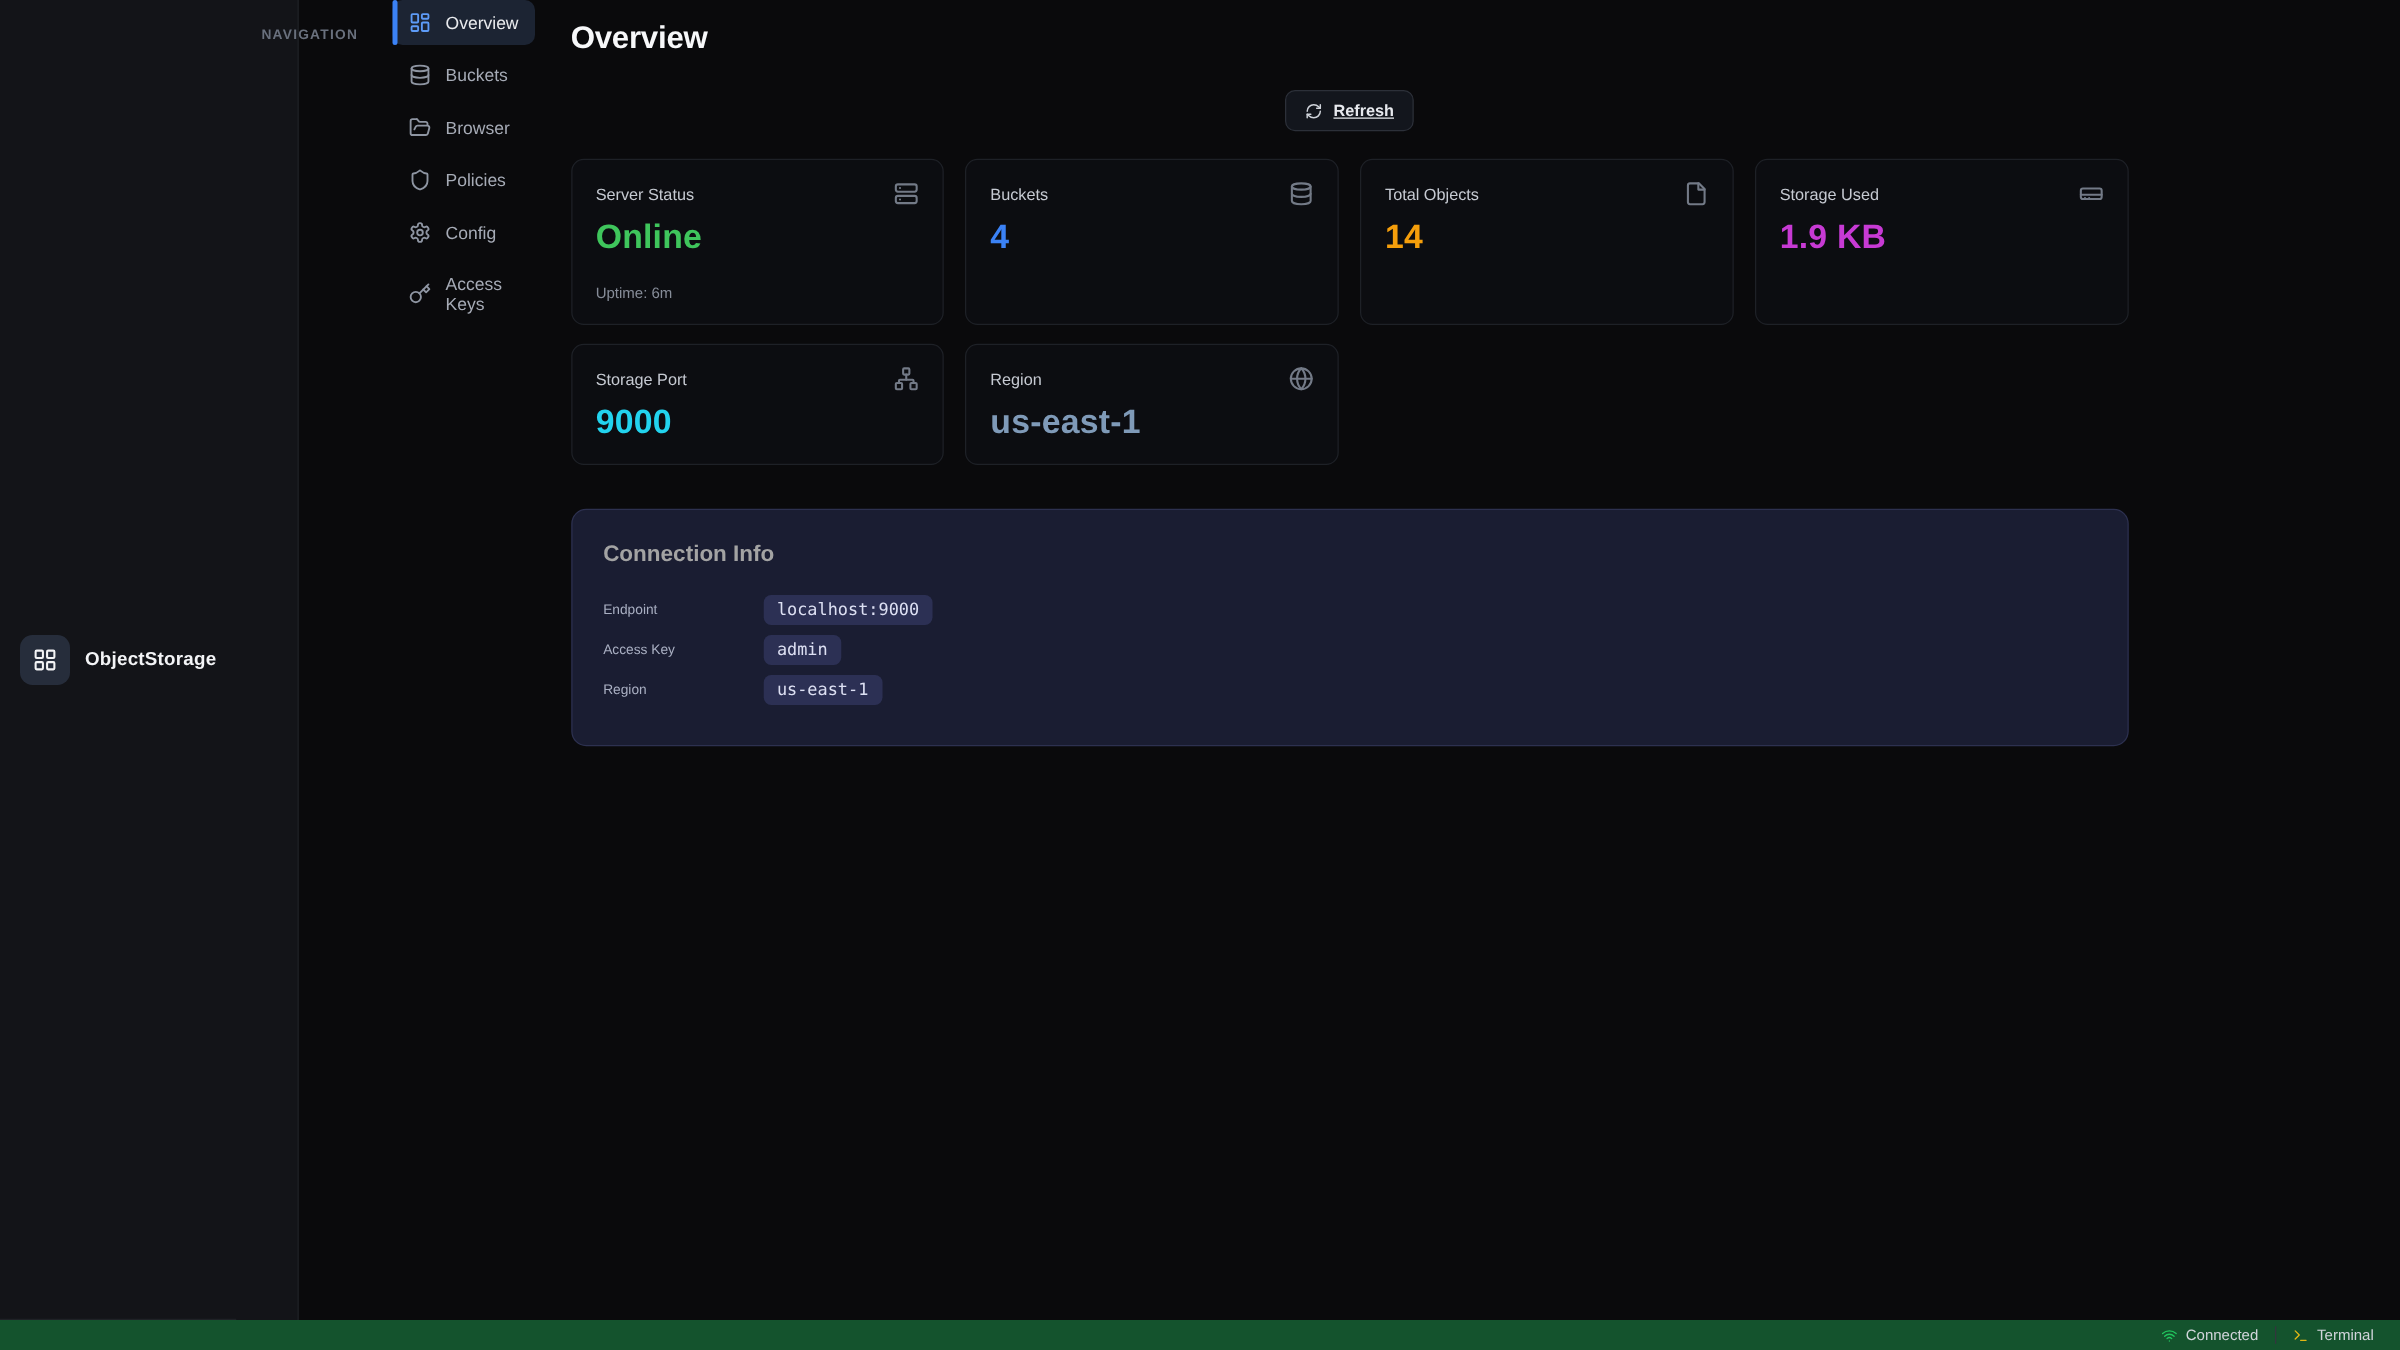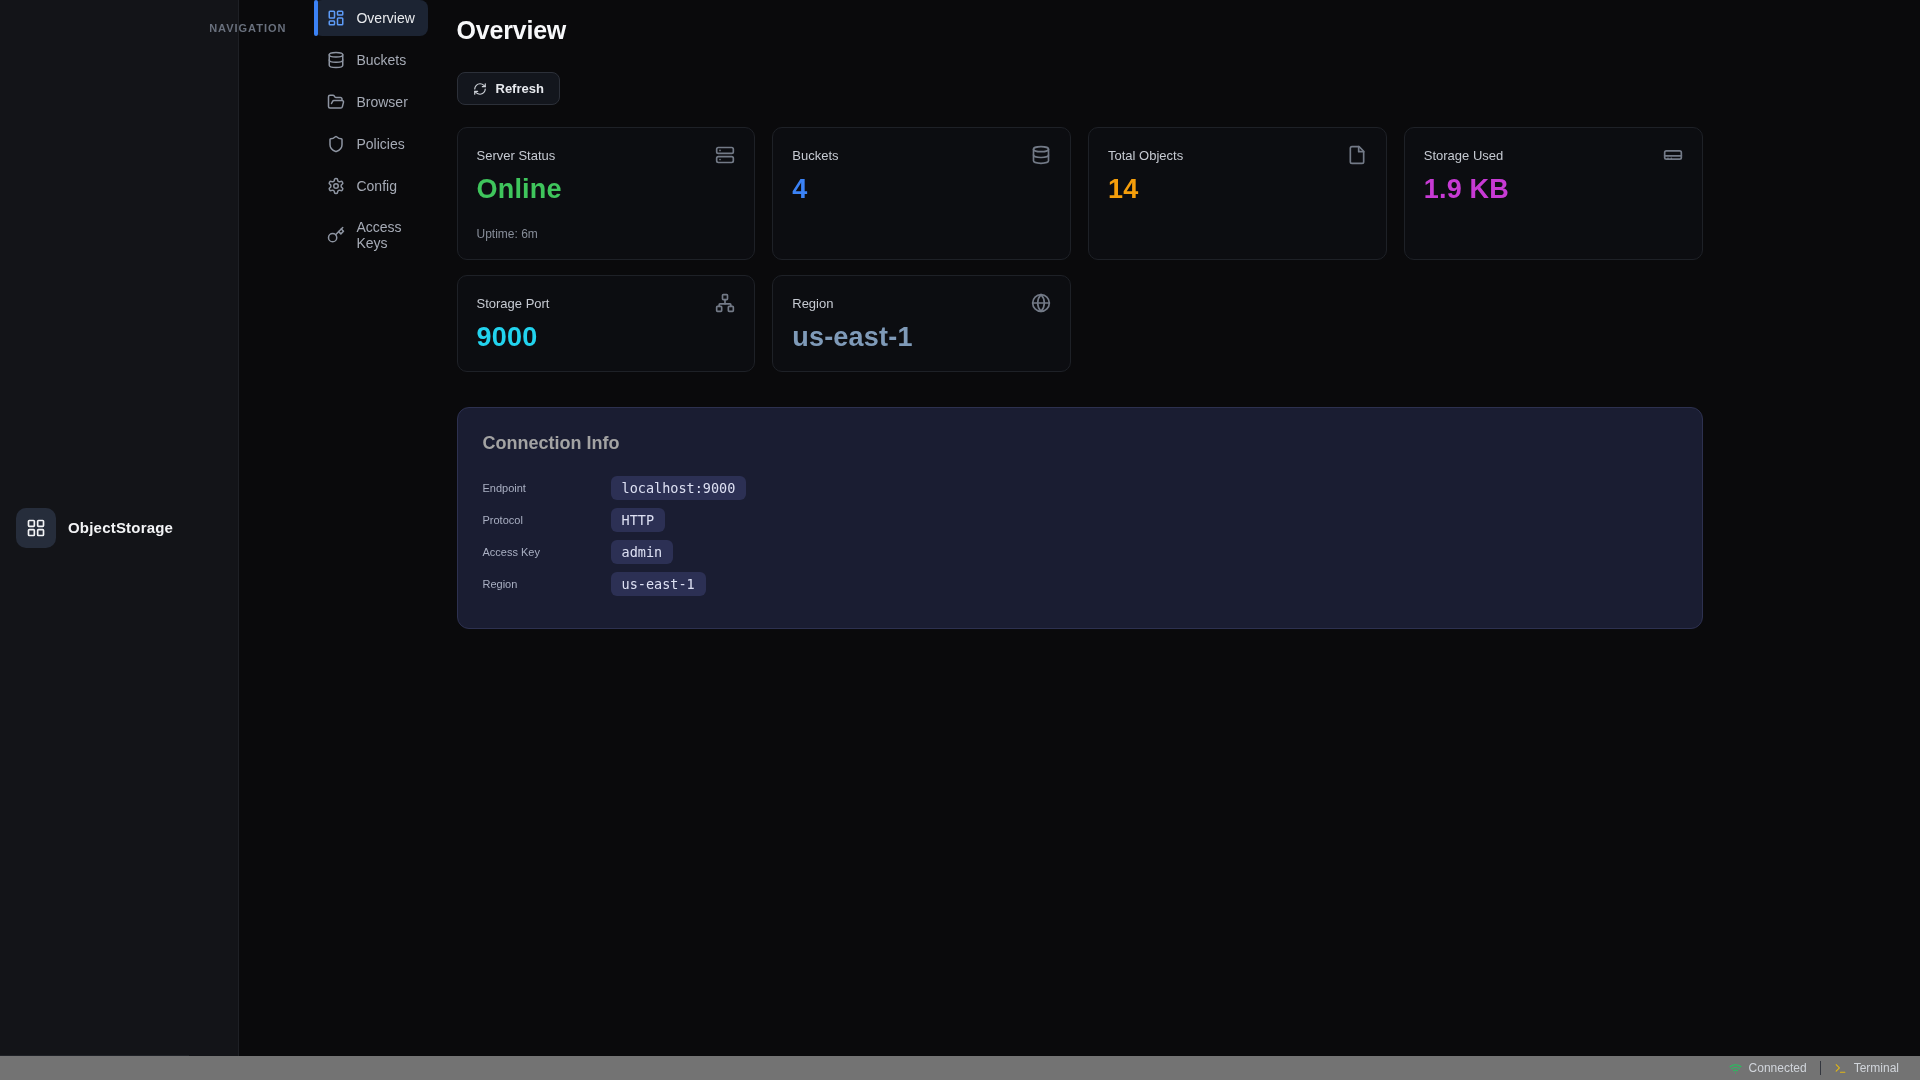--- a/index.html
+++ b/index.html
@@ -58,21 +58,21 @@
     padding: 9px 13px; border-radius: 8px; cursor: pointer;
     font-size: 14px; color: #b9bec8;
   }
   .signout .icon { display: flex; color: #9ca3af; }
   .signout .icon svg { width: 18px; height: 18px; }
 
   
   .main { flex: 1; overflow: hidden; }
   .content { width: 1246px; margin: 0 auto; padding-top: 16px; }
   .page-title { font-size: 25px; font-weight: 700; color: #f7f8fa; letter-spacing: -0.2px; }
-  .toolbar { display: flex; justify-content: flex-start; margin-top: 27px; margin-bottom: 22px; }
+  .toolbar { display: flex; justify-content: center; margin-top: 27px; margin-bottom: 22px; text-decoration: underline; }
   .refresh-btn {
     display: inline-flex; align-items: center; gap: 9px;
     padding: 8px 15px; border-radius: 8px; cursor: pointer;
     background: #13161d; border: 1px solid #2c3039;
     color: #e7e9ee; font-size: 13px; font-weight: 600;
     font-family: "Liberation Sans", sans-serif;
   }
   .refresh-btn svg { width: 14px; height: 14px; color: #cfd3da; }
 
   .stats-grid {
@@ -108,21 +108,21 @@
   .info-pill {
     font-family: "DejaVu Sans Mono", monospace;
     font-size: 13.5px; color: #dde0f3;
     background: #2c3054; border-radius: 6px;
     padding: 4px 11px;
   }
 
   
   .statusbar {
     position: fixed; left: 0; right: 0; bottom: 0; height: 24px;
-    background: #737373;
+    background: #14532d;
     display: flex; align-items: center; justify-content: flex-end;
     font-size: 12px; color: #d1d5db;
     padding-right: 8px;
   }
   .status-item { display: flex; align-items: center; gap: 7px; padding: 0 13px; cursor: default; }
   .status-item.clickable { cursor: pointer; }
   .status-item svg { width: 13px; height: 13px; }
   .wifi-color { color: #22c55e; }
   .term-color { color: #e2b714; }
   .status-divider { width: 1px; height: 14px; background: #33363e; }
@@ -308,24 +308,20 @@
             <div class="card-value" style="color: rgb(127, 154, 184);">us-east-1</div>
           </div>
         </div>
 
       <section class="panel">
         <h2 class="panel-title">Connection Info</h2>
         <div id="info-rows">
             <div class="info-row">
               <div class="info-label">Endpoint</div>
               <span class="info-pill">localhost:9000</span>
-            </div>
-            <div class="info-row">
-              <div class="info-label">Protocol</div>
-              <span class="info-pill">HTTP</span>
             </div>
             <div class="info-row">
               <div class="info-label">Access Key</div>
               <span class="info-pill">admin</span>
             </div>
             <div class="info-row">
               <div class="info-label">Region</div>
               <span class="info-pill">us-east-1</span>
             </div>
           </div>

